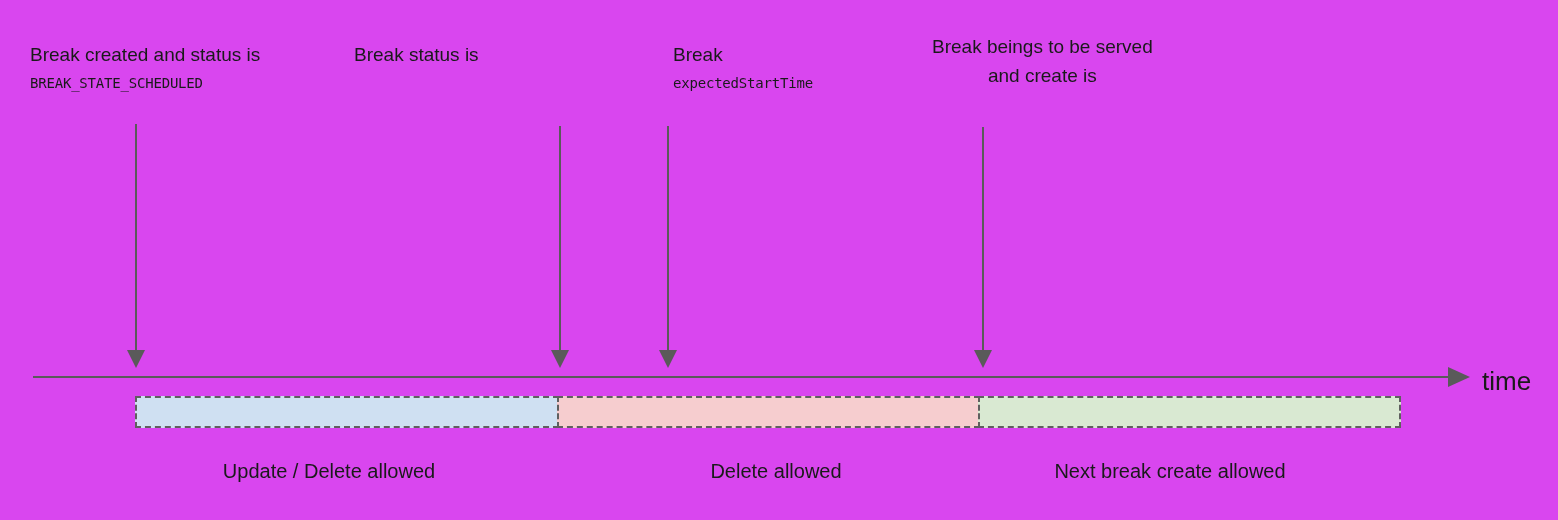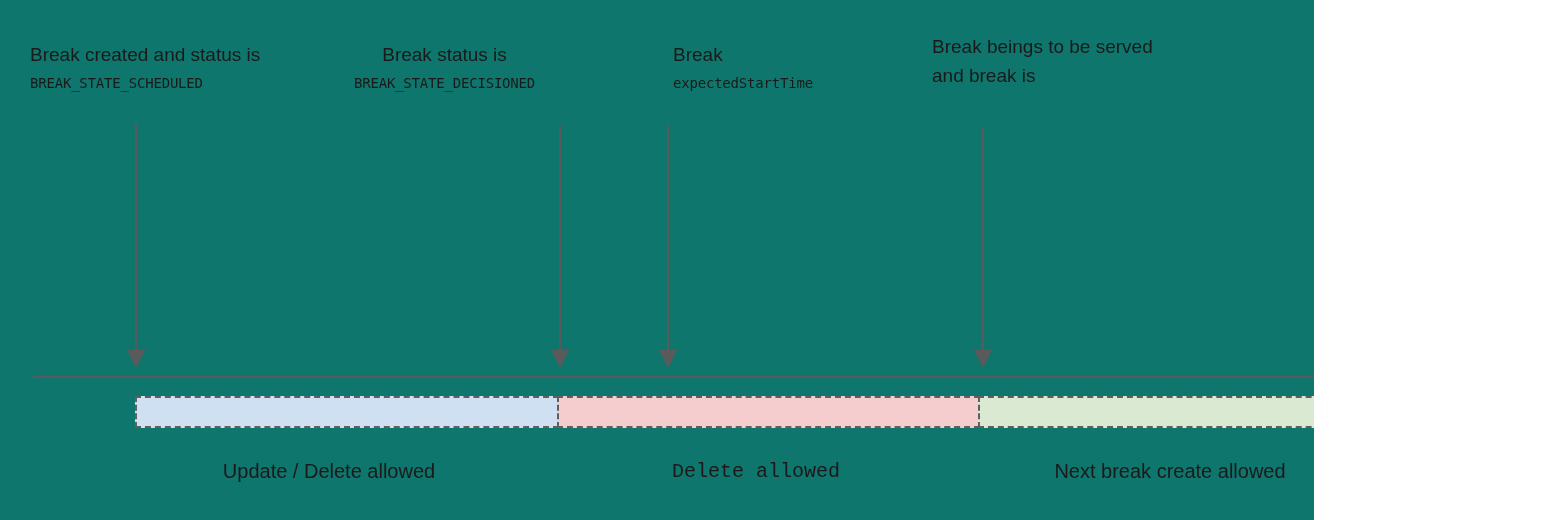--- a/index.html
+++ b/index.html
@@ -2,27 +2,26 @@
 <html><head>
 <meta charset="utf-8">
 <style>
   html, body {
     margin: 0;
     padding: 0;
     background: #ffffff;
   }
   #canvas {
     position: relative;
-    width: 1282px;
+    width: 1558px;
     height: 520px;
-    background: #0f766e;
+    background: #d946ef;
     font-family: "Liberation Sans", sans-serif;
     color: #202124;
     overflow: hidden;
-    padding-left: 32px;
   }
 
   
   .annotation {
     position: absolute;
     font-size: 19px;
     line-height: 29px;
     color: #1a1a1a;
     white-space: nowrap;
   }
@@ -92,29 +91,28 @@
 
 <div id="canvas">
 
   <div id="annotations-layer">
       <div class="annotation" style="left: 30px; top: 40px;">
         <span class="line sans">Break created and status is</span>
         <span class="line mono">BREAK_STATE_SCHEDULED</span>
       </div>
       <div class="annotation" style="left: 354px; top: 40px; text-align: center;">
         <span class="line sans">Break status is</span>
-        <span class="line mono">BREAK_STATE_DECISIONED</span>
       </div>
       <div class="annotation" style="left: 673px; top: 40px;">
         <span class="line sans">Break</span>
         <span class="line mono">expectedStartTime</span>
       </div>
-      <div class="annotation" style="left: 932px; top: 32px;">
+      <div class="annotation" style="left: 932px; top: 32px; text-align: center;">
         <span class="line sans">Break beings to be served</span>
-        <span class="line sans">and break is</span>
+        <span class="line sans">and create is</span>
       </div>
     </div>
 
   <div id="markers-layer">
       <svg class="marker-arrow" width="24" height="244" viewBox="0 0 24 244" style="left: 124px; top: 124px;">
         <line x1="12" y1="0" x2="12" y2="228" stroke="#5a5a5a" stroke-width="2"></line>
         <polygon points="12,244 3,226 21,226" fill="#5a5a5a"></polygon>
       </svg>
       <svg class="marker-arrow" width="24" height="242" viewBox="0 0 24 242" style="left: 548px; top: 126px;">
         <line x1="12" y1="0" x2="12" y2="226" stroke="#5a5a5a" stroke-width="2"></line>
@@ -137,17 +135,17 @@
   <div id="time-axis-label">time</div>
 
   <div id="phase-bar">
       <div class="phase-seg" style="width: 424px; background: rgb(207, 224, 242);"></div>
       <div class="phase-seg" style="width: 423px; background: rgb(246, 205, 207);"></div>
       <div class="phase-seg" style="width: 423px; background: rgb(217, 233, 210);"></div>
     </div>
 
   <div id="captions-layer">
       <div class="caption" style="left: 329px;">Update / Delete allowed</div>
-      <div class="caption" style="left: 756px; font-family: Liberation Mono, monospace;">Delete allowed</div>
+      <div class="caption" style="left: 776px;">Delete allowed</div>
       <div class="caption" style="left: 1170px;">Next break create allowed</div>
     </div>
 
 </div>
 
 </body></html>

